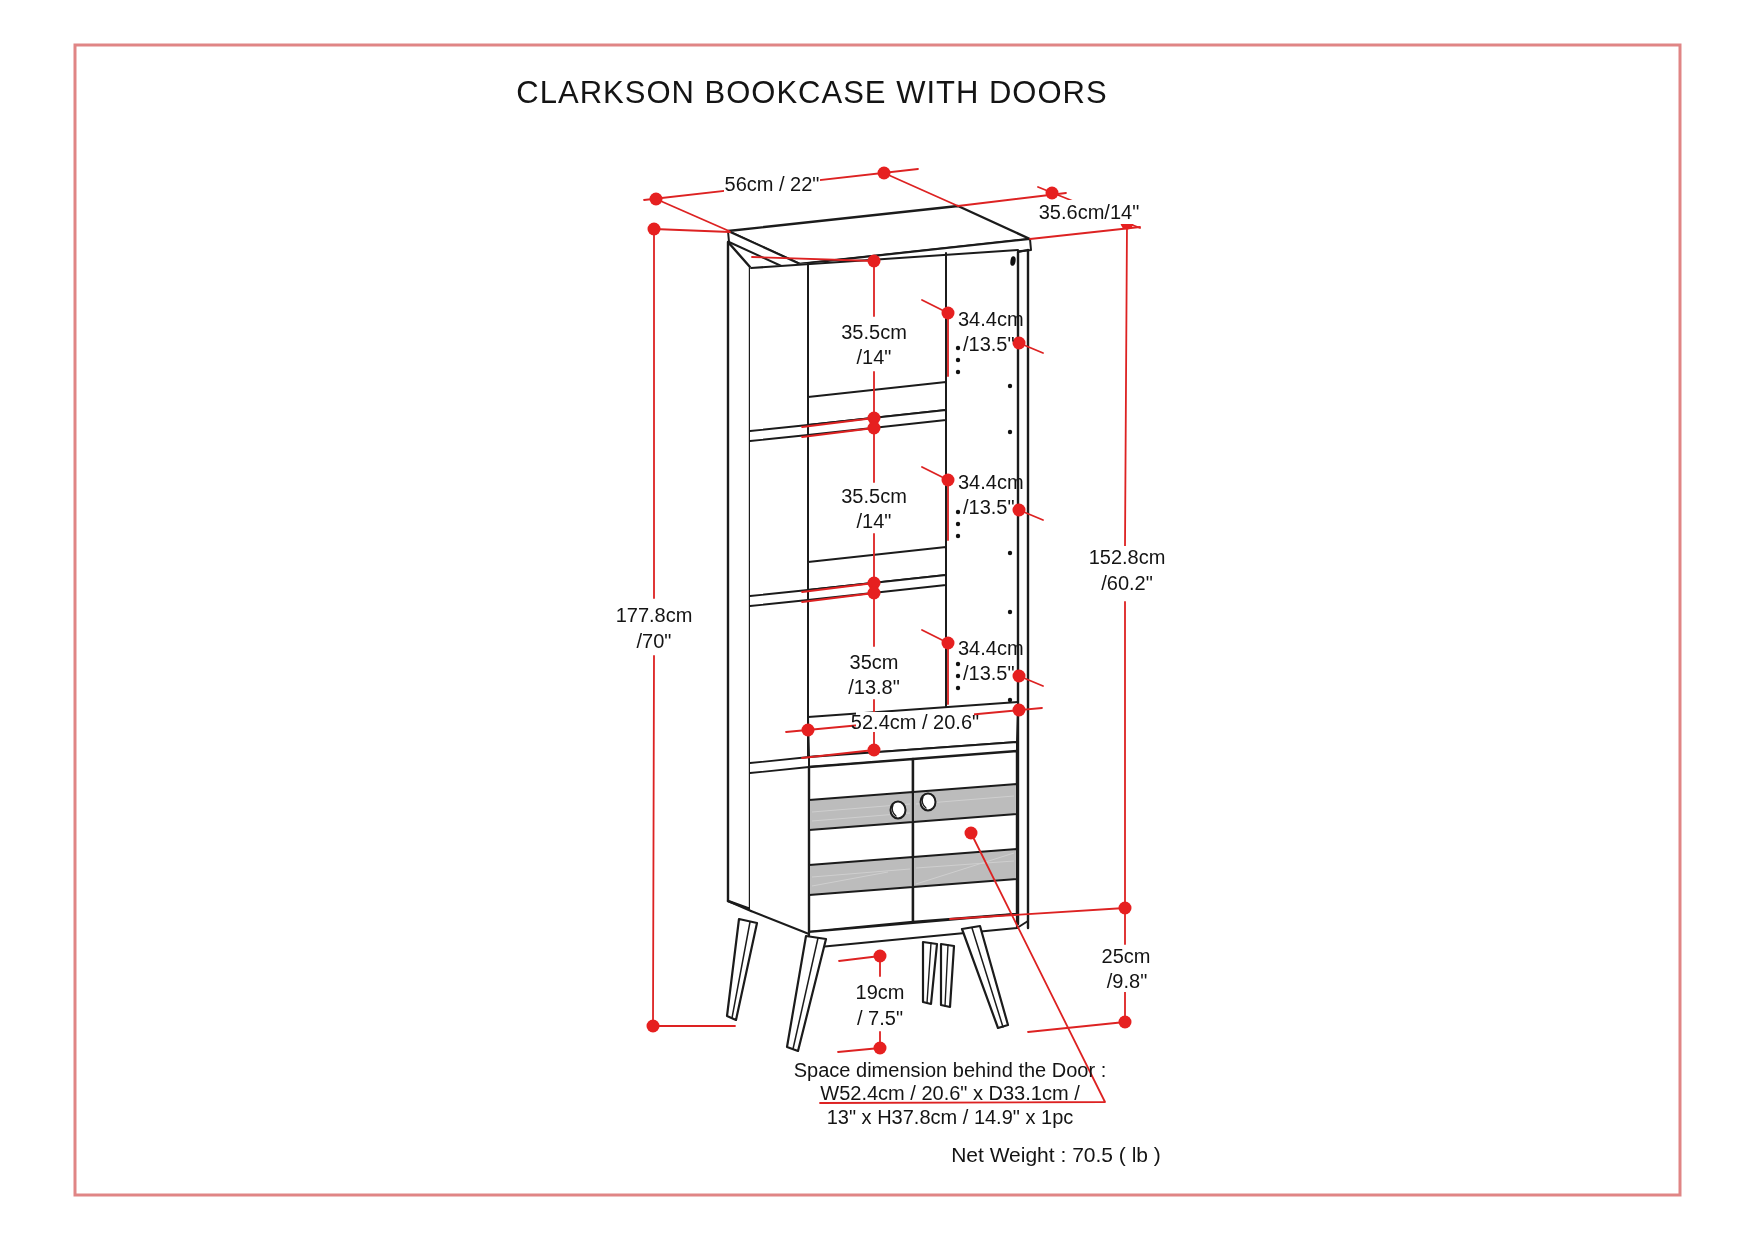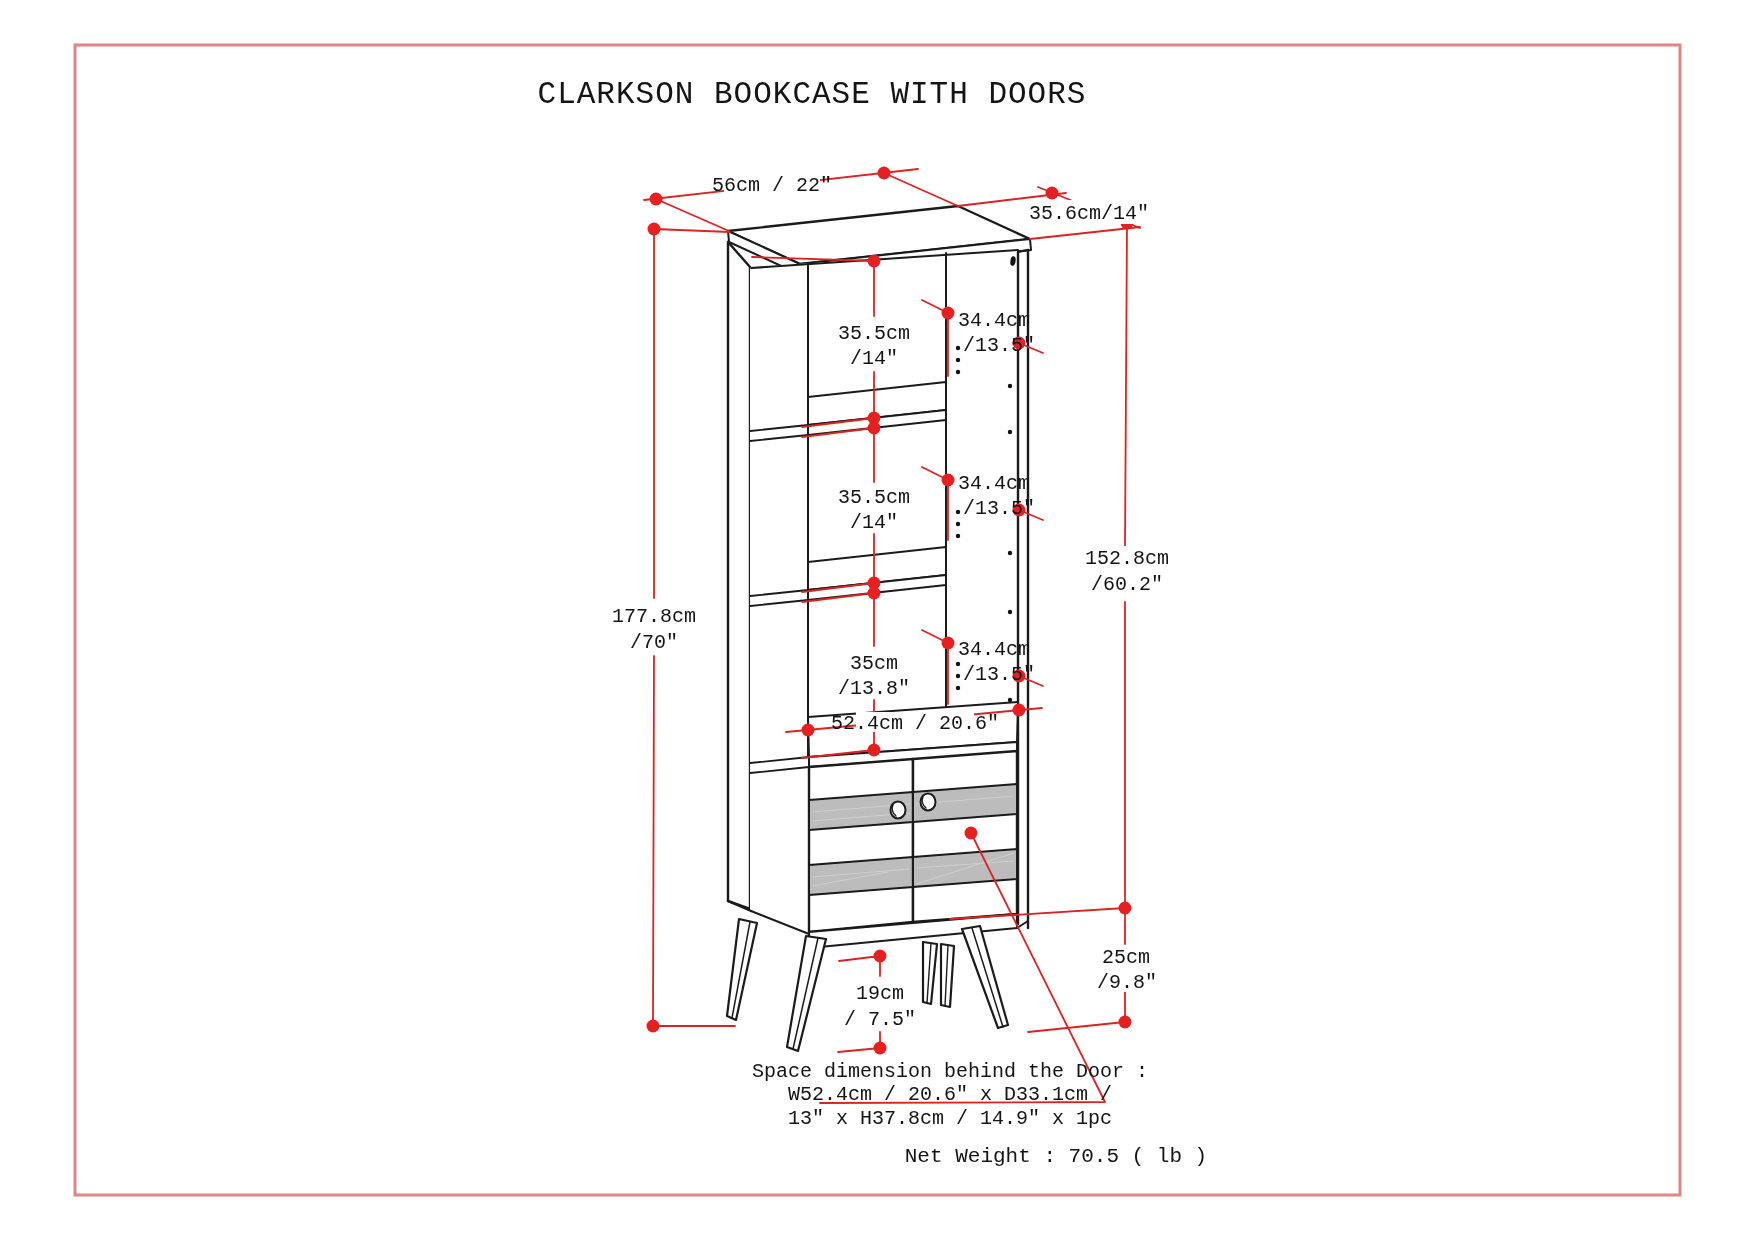--- a/index.html
+++ b/index.html
@@ -1,17 +1,17 @@
 <!DOCTYPE html>
 <html><head>
 <meta charset="utf-8">
 <style>
   html,body{margin:0;padding:0;background:#ffffff;}
   .page{position:relative;width:1735px;height:1241px;background:#ffffff;overflow:hidden;
-        font-family:Liberation Mono, monospace;}
+        font-family:Liberation Sans, sans-serif;}
   svg{position:absolute;left:0;top:0;}
   text{fill:#141414;}
   .title{font-size:31px;letter-spacing:1px;}
   .dim{font-size:20px;}
   .note{font-size:20px;}
   .weight{font-size:21px;}
   .blk{stroke:#1b1b1b;fill:none;stroke-linecap:round;stroke-linejoin:round;}
   .blkf{stroke:#1b1b1b;fill:#ffffff;stroke-linecap:round;stroke-linejoin:round;}
   .red{stroke:#dd2222;fill:none;stroke-width:1.8;stroke-linecap:round;}
   .rdot{fill:#e62020;stroke:none;}

